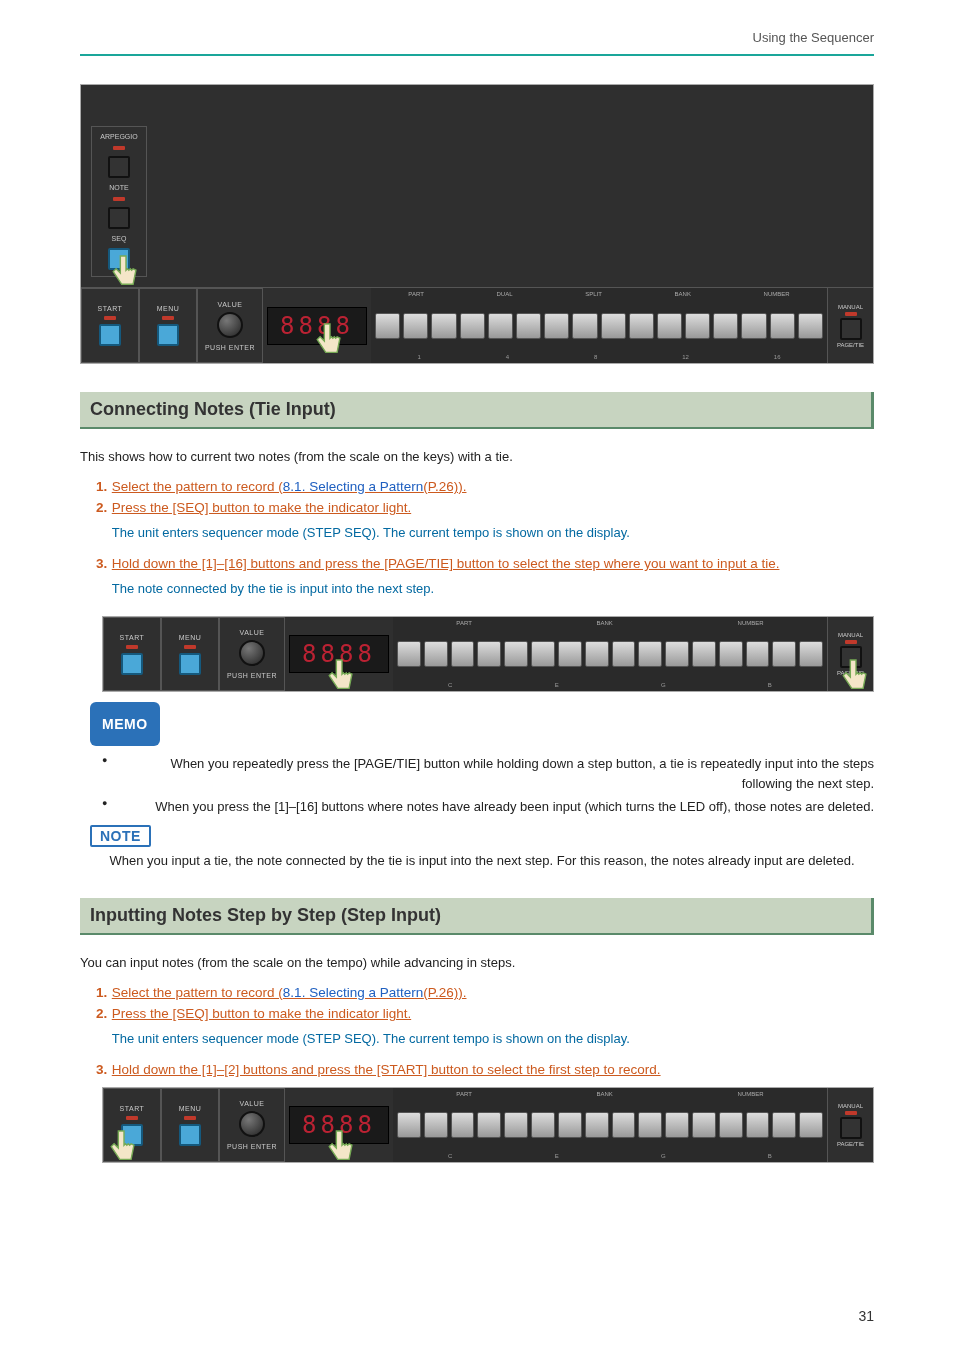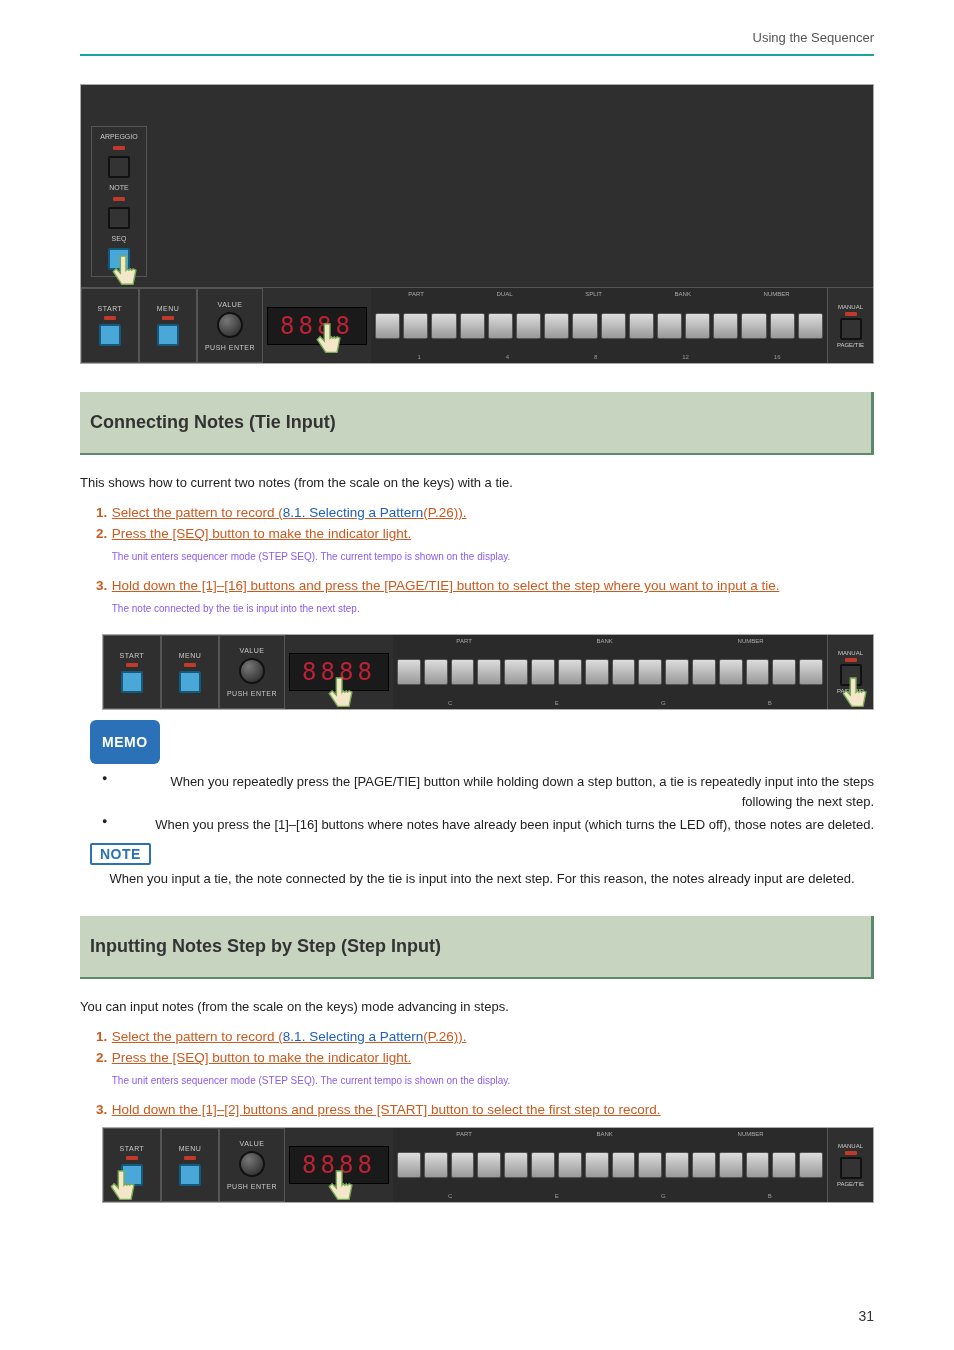--- a/index.html
+++ b/index.html
@@ -25,29 +25,29 @@
   .keyrow-top { height: 12px; display: flex; color: #aaa; font-size: 6px; align-items: center; padding: 0 4px; gap: 6px; justify-content: space-around; }
   .keyrow-mid { flex: 1; display: flex; gap: 3px; padding: 2px 4px; align-items: center; }
   .keycap { flex: 1; height: 26px; background: linear-gradient(#ddd,#999); border: 1px solid #555; border-radius: 2px; }
   .keyrow-bot { height: 12px; display: flex; color: #999; font-size: 6px; align-items: center; justify-content: space-around; padding: 0 4px; }
   .end-col { width: 46px; border-left: 1px solid #555; display: flex; flex-direction: column; align-items: center; justify-content: center; gap: 2px; }
   .end-col .lbl { color: #c9c9c9; font-size: 6px; }
   .cursor-hand { position: absolute; width: 34px; height: 40px; }
   .cursor-hand svg { width: 100%; height: 100%; }
   .side-stack { width: 56px; display: flex; flex-direction: column; gap: 6px; align-items: center; padding: 6px 0; border: 1px solid #555; }
   .side-stack .tag { color: #c9c9c9; font-size: 7px; }
-  .h2 { margin-top: 28px; margin-bottom: 18px; font-size: 18px; font-weight: 600; color: #333; border-bottom: 2px solid #5a8a6a; border-right: 3px solid #5a8a6a; background: #c7d4c0; padding: 20px 10px; }
+  .h2 { margin-top: 28px; margin-bottom: 18px; font-size: 18px; font-weight: 600; color: #333; border-bottom: 2px solid #5a8a6a; border-right: 3px solid #5a8a6a; background: #c7d4c0; padding: 7px 10px; }
   .para { font-size: 13px; line-height: 1.55; margin-bottom: 12px; }
   ol.steps { list-style: none; padding: 0; margin: 0 0 10px 0; }
   ol.steps > li { margin: 6px 0; font-size: 13.5px; }
   ol.steps > li .num { display: inline-block; width: 28px; color: #cc5a1f; font-weight: 600; vertical-align: top; padding-left: 16px;}
   ol.steps > li .body { display: inline-block; width: calc(100% - 34px); vertical-align: top; }
   ol.steps > li .body .step-main { color: #cc5a1f; text-decoration: underline; }
   ol.steps > li .body .step-main a { color: #2060c0; text-decoration: none; }
-  ol.steps > li .body .sub { color: #8b5cf6; margin-top: 10px; margin-bottom: 10px; display: block; font-size: 10px;}
+  ol.steps > li .body .sub { color: #0369a1; margin-top: 10px; margin-bottom: 10px; display: block; font-size: 13px;}
   .badge { display: inline-block; border-radius: 6px; color: #fff; font-weight: 700; font-size: 14px; padding: 14px 12px; letter-spacing: .5px; margin-bottom: 4px; }
   .badge.memo { background: #2b71b8; }
   .badge.note { border: 2px solid #2b71b8; color: #2b71b8; background: #fff; border-radius: 2px; padding: 1px 8px; }
   ul.bul { list-style: none; padding-left: 28px; margin: 2px 0 8px 0; text-align: right; }
   ul.bul li { position: relative; font-size: 13px; line-height: 1.5; margin: 4px 0; }
   ul.bul li:before { content: "●"; position: absolute; left: -16px; top: 0; font-size: 9px; }
   .note-block { font-size: 13px; line-height: 1.5; margin-bottom: 14px; text-align: center; }
   .page-num { position: absolute; bottom: 26px; right: 80px; font-size: 14px; color: #333; }
   .img-wrap { position: relative; margin: 8px 0 10px 22px; }
 </style>
@@ -234,21 +234,21 @@
       <span class="badge memo">MEMO</span>
       <ul class="bul">
         <li>When you repeatedly press the [PAGE/TIE] button while holding down a step button, a tie is repeatedly input into the steps following the next step.</li>
         <li>When you press the [1]–[16] buttons where notes have already been input (which turns the LED off), those notes are deleted.</li>
       </ul>
       <span class="badge note">NOTE</span>
       <div class="note-block">When you input a tie, the note connected by the tie is input into the next step. For this reason, the notes already input are deleted.</div>
     </div>
 
     <div class="h2">Inputting Notes Step by Step (Step Input)</div>
-    <p class="para">You can input notes (from the scale on the keys) mode advancing in steps.</p>
+    <p class="para">You can input notes (from the scale on the tempo) while advancing in steps.</p>
     <ol class="steps">
       <li>
         <span class="num">1.</span>
         <span class="body"><span class="step-main"><span>Select the pattern to record (</span><a href="#">8.1. Selecting a Pattern</a><span>(P.26)).</span></span></span>
       </li>
       <li>
         <span class="num">2.</span>
         <span class="body"><span class="step-main">Press the [SEQ] button to make the indicator light.</span>
         <span class="sub">The unit enters sequencer mode (STEP SEQ). The current tempo is shown on the display.</span></span>
       </li>

